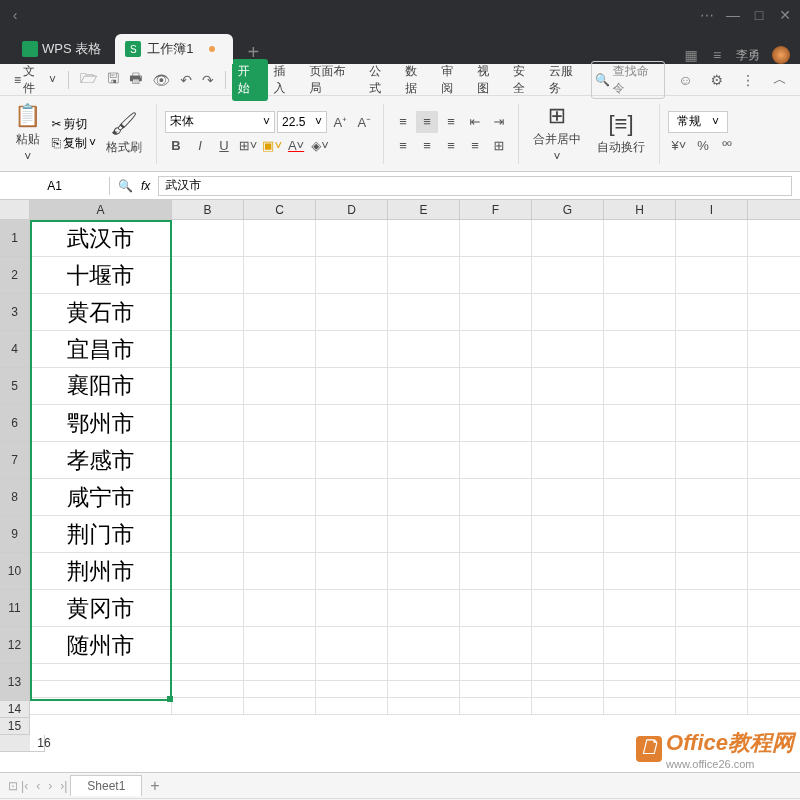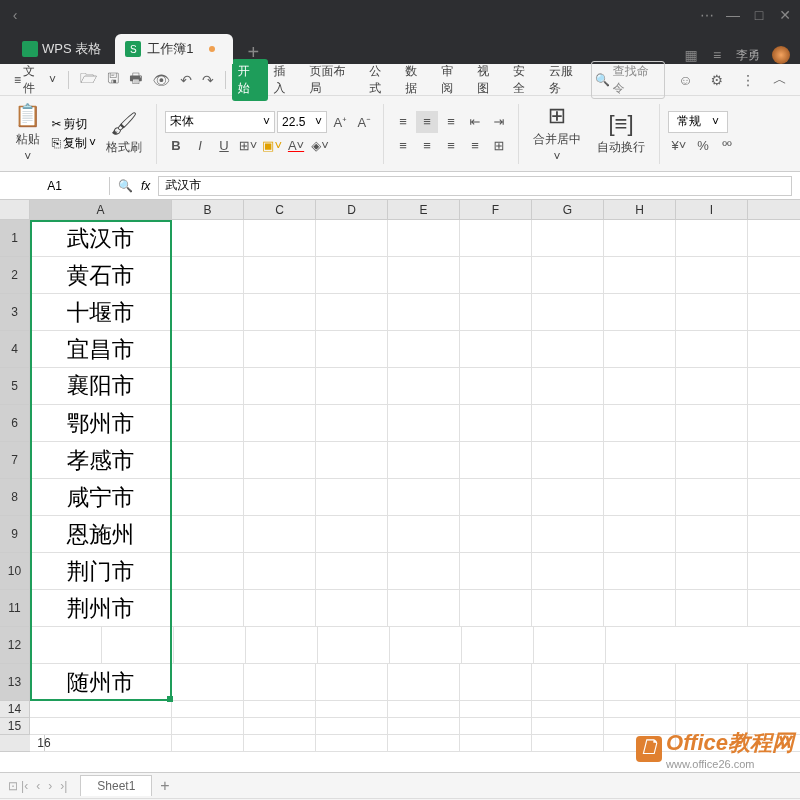--- a/index.html
+++ b/index.html
@@ -61,21 +61,21 @@
 .cell { border-right: 1px solid #e0e0e0; display: flex; align-items: center; justify-content: center; font-family: "SimSun", serif; }
 .cell.data { font-size: 22.5px; width: 142px; }
 .cell.empty { width: 72px; }
 
 .selection-border { position: absolute; border: 2px solid #1e9d5a; pointer-events: none; left: 30px; top: 20px; width: 142px; }
 .fill-handle { position: absolute; width: 6px; height: 6px; background: #1e9d5a; right: -3px; bottom: -3px; }
 
 .sheetbar { height: 26px; background: #f5f5f5; border-top: 1px solid #ccc; display: flex; align-items: center; font-size: 12px; color: #666; padding: 0 8px; }
 .sheet-nav { display: flex; gap: 2px; }
 .sheet-nav span { padding: 0 3px; color: #aaa; }
-.sheet-tab { background: #fff; border: 1px solid #ccc; border-bottom: none; padding: 3px 16px; margin-left: 10px; }
+.sheet-tab { background: #fff; border: 1px solid #ccc; border-bottom: none; padding: 3px 16px; }
 .sheet-add { padding: 0 8px; font-size: 16px; color: #888; }
 
 .statusbar { height: 26px; background: #f5f5f5; border-top: 1px solid #ddd; display: flex; align-items: center; font-size: 12px; color: #666; padding: 0 8px; gap: 12px; }
 
 .watermark { position: absolute; right: 6px; bottom: 30px; font-size: 22px; font-weight: bold; font-style: italic; color: #e08030; display: flex; align-items: center; gap: 4px; }
 .watermark .wm-icon { width: 26px; height: 26px; background: #e08030; border-radius: 4px; display: flex; align-items: center; justify-content: center; color: #fff; font-size: 16px; }
 .watermark .sub { font-size: 11px; display: block; color: #999; font-weight: normal; font-style: normal; }
 </style>
 </head>
 <body>
@@ -269,32 +269,32 @@
           <div class="cell empty" style="height: 37px;"></div>
           <div class="cell empty" style="height: 37px;"></div>
           <div class="cell empty" style="height: 37px;"></div>
           <div class="cell empty" style="height: 37px;"></div>
           <div class="cell empty" style="height: 37px;"></div>
           <div class="cell empty" style="height: 37px;"></div>
           <div class="cell empty" style="height: 37px;"></div>
           <div class="cell empty" style="height: 37px;"></div>
         </div>
         <div class="cell-row" style="height: 37px;">
+          <div class="cell data" style="height: 37px;">十堰市</div>
+          <div class="cell empty" style="height: 37px;"></div>
+          <div class="cell empty" style="height: 37px;"></div>
+          <div class="cell empty" style="height: 37px;"></div>
+          <div class="cell empty" style="height: 37px;"></div>
+          <div class="cell empty" style="height: 37px;"></div>
+          <div class="cell empty" style="height: 37px;"></div>
+          <div class="cell empty" style="height: 37px;"></div>
+          <div class="cell empty" style="height: 37px;"></div>
+        </div>
+        <div class="cell-row" style="height: 37px;">
           <div class="cell data" style="height: 37px;">黄石市</div>
-          <div class="cell empty" style="height: 37px;"></div>
-          <div class="cell empty" style="height: 37px;"></div>
-          <div class="cell empty" style="height: 37px;"></div>
-          <div class="cell empty" style="height: 37px;"></div>
-          <div class="cell empty" style="height: 37px;"></div>
-          <div class="cell empty" style="height: 37px;"></div>
-          <div class="cell empty" style="height: 37px;"></div>
-          <div class="cell empty" style="height: 37px;"></div>
-        </div>
-        <div class="cell-row" style="height: 37px;">
-          <div class="cell data" style="height: 37px;">十堰市</div>
           <div class="cell empty" style="height: 37px;"></div>
           <div class="cell empty" style="height: 37px;"></div>
           <div class="cell empty" style="height: 37px;"></div>
           <div class="cell empty" style="height: 37px;"></div>
           <div class="cell empty" style="height: 37px;"></div>
           <div class="cell empty" style="height: 37px;"></div>
           <div class="cell empty" style="height: 37px;"></div>
           <div class="cell empty" style="height: 37px;"></div>
         </div>
         <div class="cell-row" style="height: 37px;">
@@ -346,31 +346,20 @@
           <div class="cell empty" style="height: 37px;"></div>
           <div class="cell empty" style="height: 37px;"></div>
           <div class="cell empty" style="height: 37px;"></div>
           <div class="cell empty" style="height: 37px;"></div>
           <div class="cell empty" style="height: 37px;"></div>
           <div class="cell empty" style="height: 37px;"></div>
           <div class="cell empty" style="height: 37px;"></div>
           <div class="cell empty" style="height: 37px;"></div>
         </div>
         <div class="cell-row" style="height: 37px;">
-          <div class="cell data" style="height: 37px;">恩施州</div>
-          <div class="cell empty" style="height: 37px;"></div>
-          <div class="cell empty" style="height: 37px;"></div>
-          <div class="cell empty" style="height: 37px;"></div>
-          <div class="cell empty" style="height: 37px;"></div>
-          <div class="cell empty" style="height: 37px;"></div>
-          <div class="cell empty" style="height: 37px;"></div>
-          <div class="cell empty" style="height: 37px;"></div>
-          <div class="cell empty" style="height: 37px;"></div>
-        </div>
-        <div class="cell-row" style="height: 37px;">
           <div class="cell data" style="height: 37px;">荆门市</div>
           <div class="cell empty" style="height: 37px;"></div>
           <div class="cell empty" style="height: 37px;"></div>
           <div class="cell empty" style="height: 37px;"></div>
           <div class="cell empty" style="height: 37px;"></div>
           <div class="cell empty" style="height: 37px;"></div>
           <div class="cell empty" style="height: 37px;"></div>
           <div class="cell empty" style="height: 37px;"></div>
           <div class="cell empty" style="height: 37px;"></div>
         </div>
@@ -379,20 +368,21 @@
           <div class="cell empty" style="height: 37px;"></div>
           <div class="cell empty" style="height: 37px;"></div>
           <div class="cell empty" style="height: 37px;"></div>
           <div class="cell empty" style="height: 37px;"></div>
           <div class="cell empty" style="height: 37px;"></div>
           <div class="cell empty" style="height: 37px;"></div>
           <div class="cell empty" style="height: 37px;"></div>
           <div class="cell empty" style="height: 37px;"></div>
         </div>
         <div class="cell-row" style="height: 37px;">
+          <div class="cell data" style="height: 37px;">黄冈市</div>
           <div class="cell empty" style="height: 37px;"></div>
           <div class="cell empty" style="height: 37px;"></div>
           <div class="cell empty" style="height: 37px;"></div>
           <div class="cell empty" style="height: 37px;"></div>
           <div class="cell empty" style="height: 37px;"></div>
           <div class="cell empty" style="height: 37px;"></div>
           <div class="cell empty" style="height: 37px;"></div>
           <div class="cell empty" style="height: 37px;"></div>
         </div>
         <div class="cell-row" style="height: 37px;">

